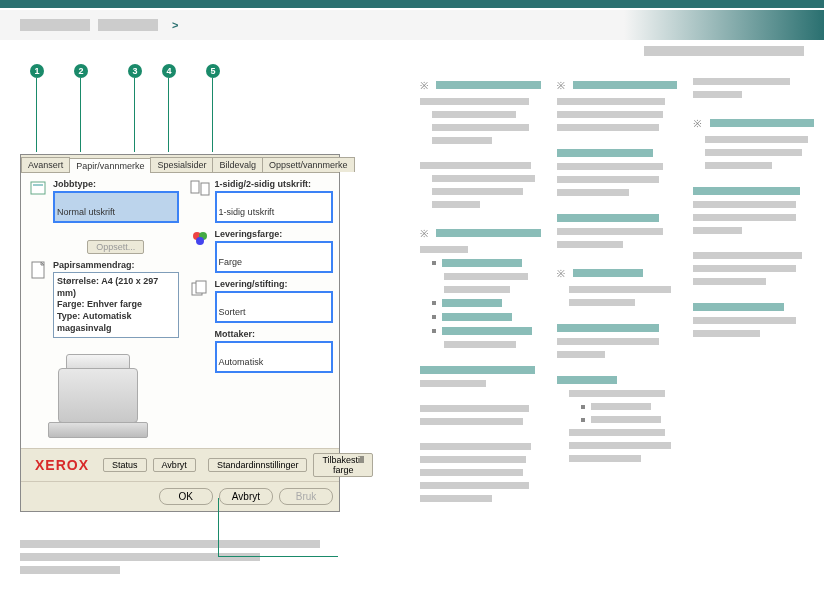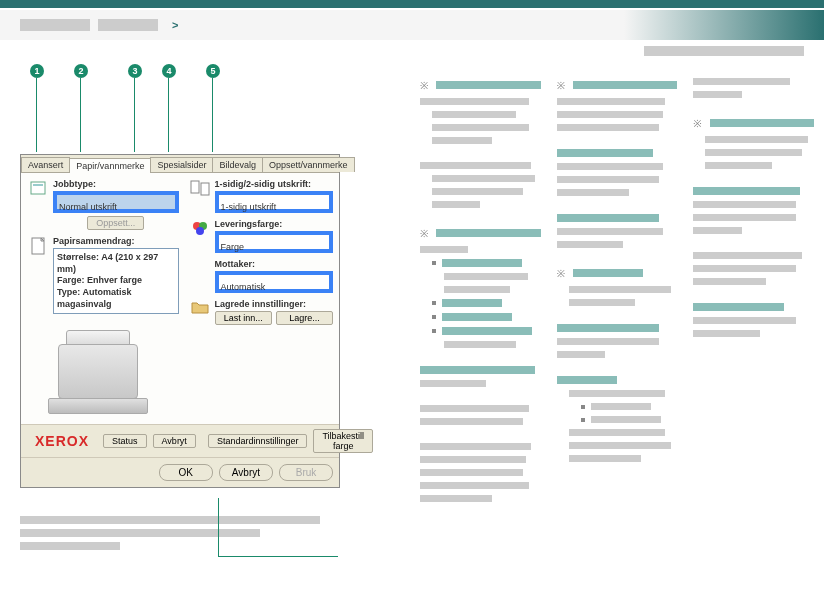--- a/index.html
+++ b/index.html
@@ -23,21 +23,21 @@
   
   .dialog { border: 1px solid #8a8a8a; background: #ece9d8; font-size: 10px; margin-top: 76px; width: 320px; }
   .tabs { display: flex; border-bottom: 1px solid #aca899; background: #ece9d8; padding-top: 2px; }
   .tab { padding: 2px 6px; border: 1px solid #aca899; border-bottom: none; background: #ece9d8; margin-right: -1px; cursor: pointer; font-size: 9px; }
   .tab.active { background: #fdfdfb; position: relative; top: 1px; z-index: 2; }
   .panel { background: #fdfdfb; padding: 6px; display: flex; gap: 10px; }
   .pcol { flex: 1; display: flex; flex-direction: column; gap: 6px; }
   .group { }
   .group-label { font-weight: bold; font-size: 9px; margin-bottom: 2px; display: block; }
   .dropdown { display: flex; align-items: center; }
-  .dropdown select, .dropdown .select { flex: 1; border: 4px solid #3b82f6; background: #fff; font-size: 9px; height: 18px; padding: 7px 2px; }
+  .dropdown select, .dropdown .select { flex: 1; border: 2px solid #3b82f6; background: #fff; font-size: 9px; height: 18px; padding: 14px 2px; }
   .select.hl { background: #bcd4ec; }
   .small-btn { border: 1px solid #aca899; background: #ece9d8; font-size: 9px; padding: 1px 8px; border-radius: 2px; cursor: pointer; }
   .small-btn:disabled { color: #999; }
   .summary-box { border: 1px solid #7f9db9; background: #fff; padding: 3px; font-size: 9px; line-height: 1.3; font-weight: bold; }
   .icon-slot { width: 22px; display: flex; align-items: flex-start; justify-content: center; }
   .row { display: flex; gap: 4px; align-items: flex-start; }
   .printer-img { width: 110px; height: 90px; margin: 4px auto; position: relative; }
   .printer-body { position: absolute; left: 10px; top: 20px; width: 80px; height: 55px; background: linear-gradient(#e8e8e8,#c8c8c8); border: 1px solid #aaa; border-radius: 4px; }
   .printer-top { position: absolute; left: 18px; top: 6px; width: 64px; height: 18px; background: linear-gradient(#f4f4f4,#d8d8d8); border: 1px solid #aaa; border-radius: 3px; }
   .printer-tray { position: absolute; left: 0; bottom: 0; width: 100px; height: 16px; background: linear-gradient(#e0e0e0,#bcbcbc); border: 1px solid #aaa; border-radius: 2px; }
@@ -110,21 +110,21 @@
               <svg width="18" height="18">
                   <rect x="2" y="3" width="14" height="12" fill="#fff" stroke="#6a8"></rect>
                   <rect x="4" y="5" width="10" height="2" fill="#9cc"></rect>
                 </svg>
             </div>
             <div style="flex:1">
               <span class="group-label">Jobbtype:</span>
               <div class="dropdown">
                   <div class="select hl">Normal utskrift</div>
                 </div>
-              <div style="text-align:center;margin-top:3px">
+              <div style="text-align:center;margin-top:17px">
                 <button class="small-btn" disabled="">Oppsett...</button>
               </div>
             </div>
           </div>
 
           <div class="group row">
             <div class="icon-slot">
               <svg width="18" height="20">
                   <rect x="3" y="2" width="12" height="16" fill="#fff" stroke="#888"></rect>
                   <path d="M12 2 L15 5 L12 5 Z" fill="#ddd" stroke="#888"></path>
@@ -172,45 +172,45 @@
                 </svg>
             </div>
             <div style="flex:1">
               <span class="group-label">Leveringsfarge:</span>
               <div class="dropdown">
                   <div class="select">Farge</div>
                 </div>
             </div>
           </div>
 
+          <div class="group row">
+            <div class="icon-slot">
+              <svg width="20" height="18">
+                  <rect x="2" y="4" width="10" height="12" fill="#fff" stroke="#888"></rect>
+                  <rect x="6" y="2" width="10" height="12" fill="#fff" stroke="#888"></rect>
+                </svg>
+            </div>
+            <div style="flex:1">
+              <span class="group-label">Levering/stifting:</span>
+              <div class="dropdown">
+                  <div class="select">Sortert</div>
+                </div>
+            </div>
+          </div>
 
           <div class="group row">
             <div class="icon-slot"></div>
             <div style="flex:1">
               <span class="group-label">Mottaker:</span>
               <div class="dropdown">
                   <div class="select">Automatisk</div>
                 </div>
             </div>
           </div>
 
-          <div class="group row">
-            <div class="icon-slot">
-              <svg width="18" height="16">
-                  <path d="M1 4 L6 4 L8 6 L17 6 L17 14 L1 14 Z" fill="#e8c878" stroke="#b89040"></path>
-                </svg>
-            </div>
-            <div style="flex:1">
-              <span class="group-label">Lagrede innstillinger:</span>
-              <div style="display:flex;gap:4px">
-                <button class="small-btn" style="flex:1">Last inn...</button>
-                <button class="small-btn" style="flex:1">Lagre...</button>
-              </div>
-            </div>
-          </div>
         </div>
       </div>
 
       <div class="bottom-bar">
         <span class="brand">XEROX</span>
         <button class="small-btn">Status</button>
         <button class="small-btn">Avbryt</button>
         <div class="spacer"></div>
         <button class="small-btn">Standardinnstillinger</button>
         <button class="small-btn">Tilbakestill farge</button>

